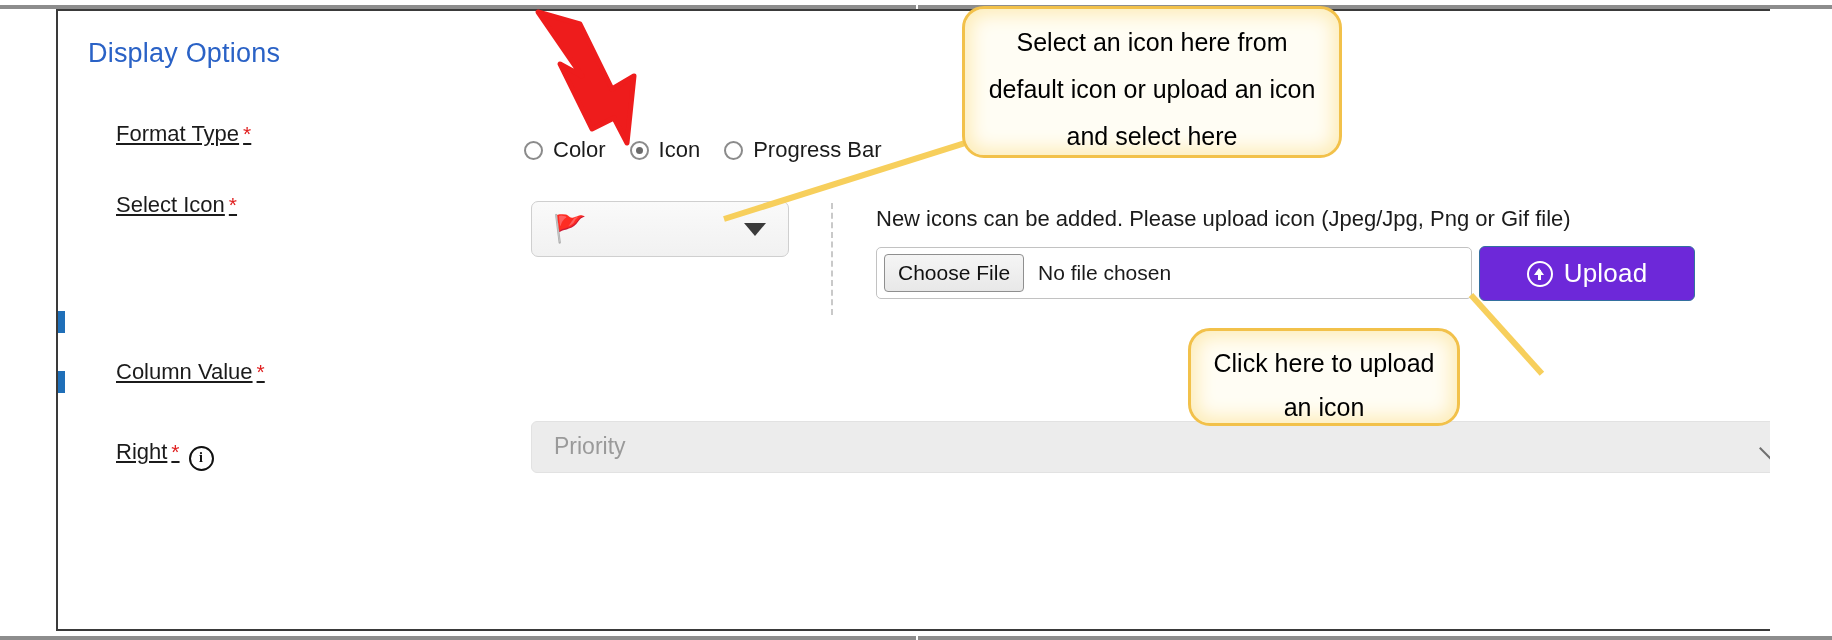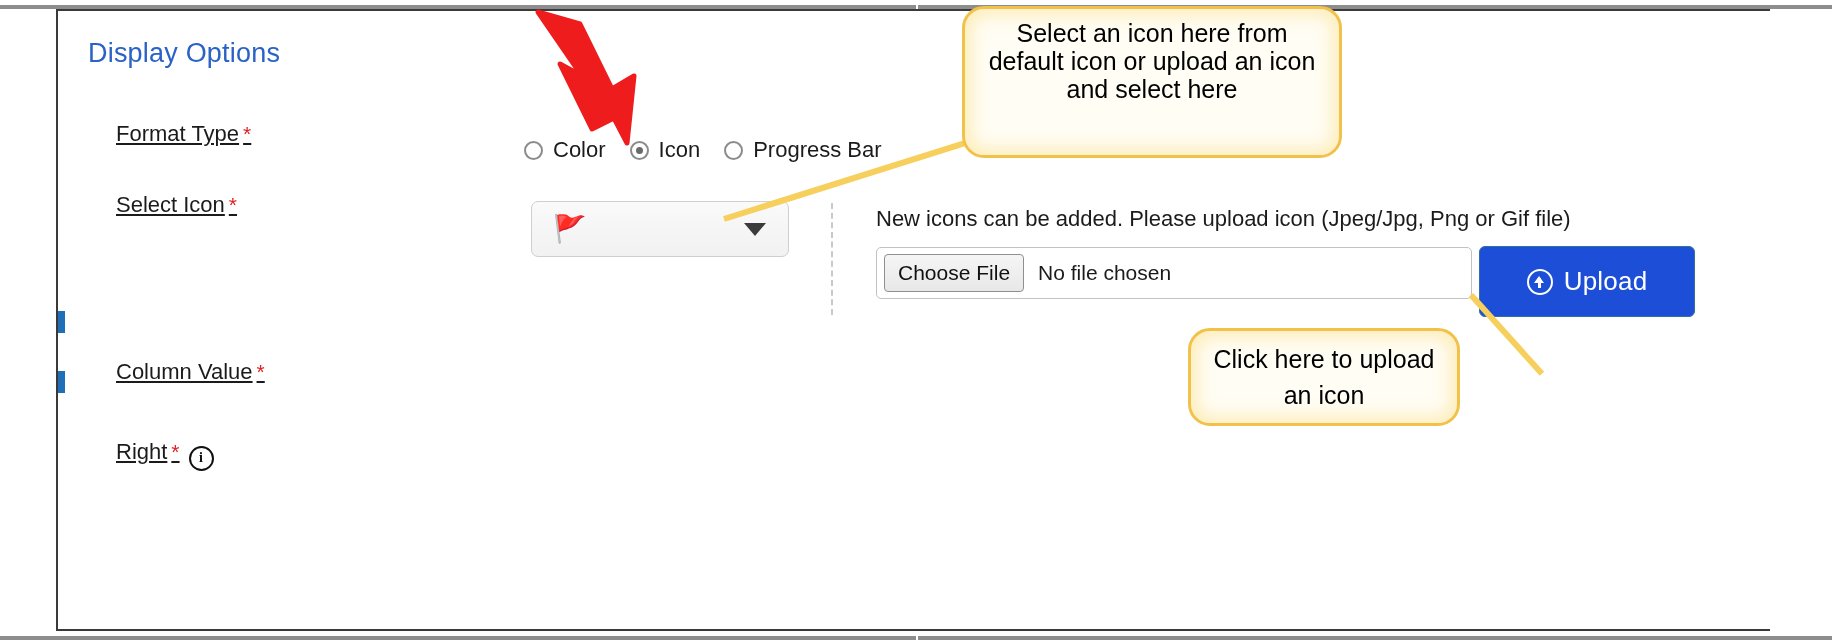--- a/index.html
+++ b/index.html
@@ -215,22 +215,22 @@
     font-family: "Liberation Sans", sans-serif;
   }
   .file-status {
     margin-left: 14px;
     font-size: 21px;
     color: #1b1b1b;
   }
   .upload-btn {
     position: absolute;
     left: 1421px; top: 235px;
-    width: 216px; height: 71px;
-    background: #1d4ed8;
+    width: 216px; height: 55px;
+    background: #6d28d9;
     border: 1px solid #33709f;
     border-radius: 6px;
     display: flex;
     align-items: center;
     justify-content: center;
     box-sizing: border-box;
     cursor: pointer;
   }
   .upload-btn .ic {
     width: 26px; height: 26px;
@@ -296,34 +296,34 @@
     pointer-events: none;
   }
   .callout {
     position: absolute;
     border: 3px solid #f2c14a;
     border-radius: 22px;
     background: #fffdf4;
     box-shadow: inset 0 0 18px 6px #fdecb8;
     text-align: center;
     font-size: 25px;
-    line-height: 28px;
+    line-height: 47px;
     color: #000;
     box-sizing: border-box;
     padding: 10px 14px;
     z-index: 5;
   }
   #callout-select {
     left: 962px; top: 6px;
     width: 380px; height: 152px;
   }
   #callout-upload {
     left: 1188px; top: 328px;
     width: 272px; height: 98px;
-    line-height: 36px;
+    line-height: 44px;
   }
   .conn {
     position: absolute;
     background: #f7cf5c;
     transform-origin: 0 50%;
     z-index: 4;
   }
   #conn-a {
     left: 724px; top: 216px;
     width: 265px; height: 6px;
@@ -402,20 +402,24 @@
 
     <div class="form-label" style="left:58px; top:348px;">
       <span>Column Value</span><span class="req">*</span>
     </div>
 
 
     <div class="form-label" style="left:58px; top:428px;">
       <span>Right</span><span class="req">*</span><span class="info-glyph">i</span>
     </div>
 
+    <div class="col-select">
+      <span class="ph">Priority</span>
+      <span class="chev"></span>
+    </div>
 
   </div>
 
   <div class="right-gutter"></div>
 
   <div class="overlay">
     <div class="conn" id="conn-a"></div>
     <div class="conn" id="conn-b"></div>
 
     <div class="callout" id="callout-select">Select an icon here from default icon or upload an icon and select here</div>

